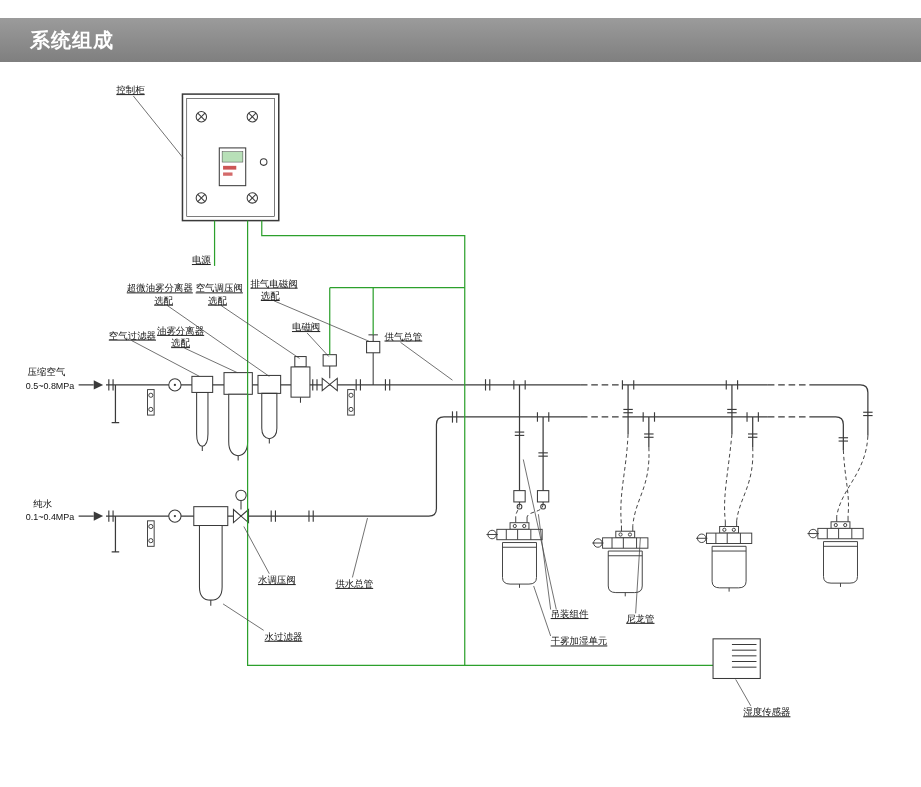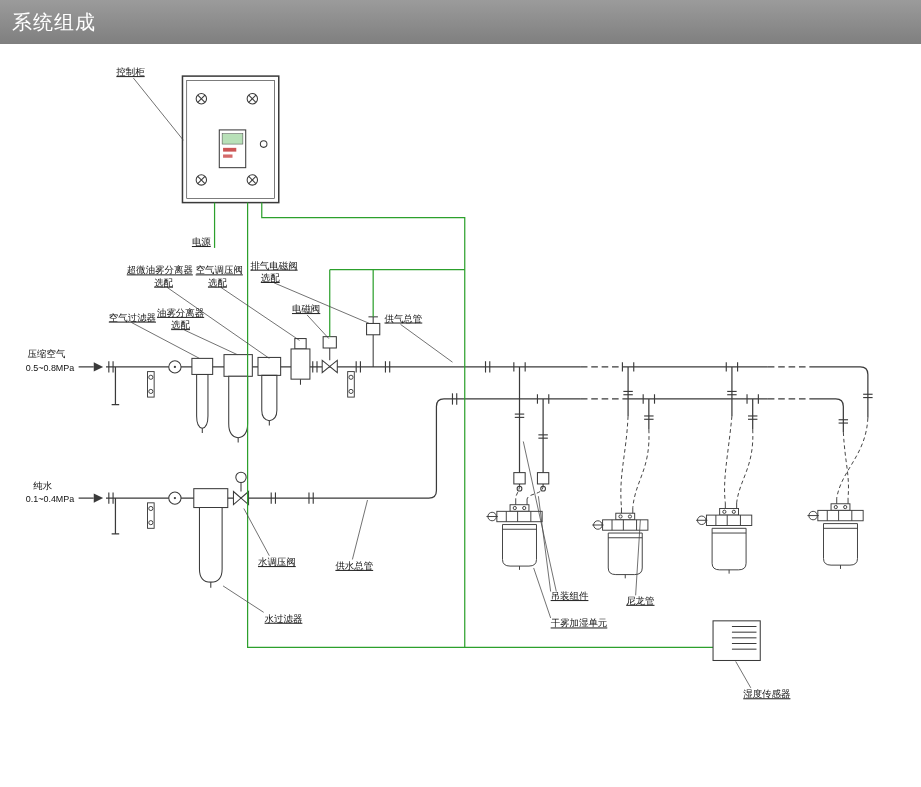--- a/index.html
+++ b/index.html
@@ -6,22 +6,22 @@
     --header-bg-top:#9b9b9b;
     --header-bg-bot:#7f7f7f;
     --wire-green:#2ca02c;
     --line:#3a3a3a;
   }
   *{margin:0;padding:0;box-sizing:border-box;}
   html,body{width:921px;height:787px;background:#fff;overflow:hidden;
     font-family:"Liberation Sans","DejaVu Sans",sans-serif;}
   .header{height:44px;width:100%;
     background:linear-gradient(180deg,var(--header-bg-top),var(--header-bg-bot));
-    color:#fff;font-size:20px;font-weight:normal;line-height:44px;padding-left:12px;
-    letter-spacing:1px;}
+    color:#fff;font-size:20px;font-weight:bold;line-height:44px;padding-left:30px;
+    letter-spacing:1px;margin-top:18px;}
   svg{display:block;}
   .p  {stroke:var(--line);stroke-width:1.3;fill:none;}
   .pd {stroke:var(--line);stroke-width:1.3;fill:none;stroke-dasharray:7 4;}
   .td {stroke:var(--line);stroke-width:1;fill:none;stroke-dasharray:4 3;}
   .c  {stroke:var(--line);stroke-width:1.1;fill:#fff;}
   .cn {stroke:var(--line);stroke-width:1.1;fill:none;}
   .w  {stroke:var(--wire-green);stroke-width:1.3;fill:none;}
   .ld {stroke:#444;stroke-width:0.8;fill:none;}
   .lbl{font-size:10px;fill:#111;text-decoration:underline;}
   .lbl2{font-size:10px;fill:#111;}

